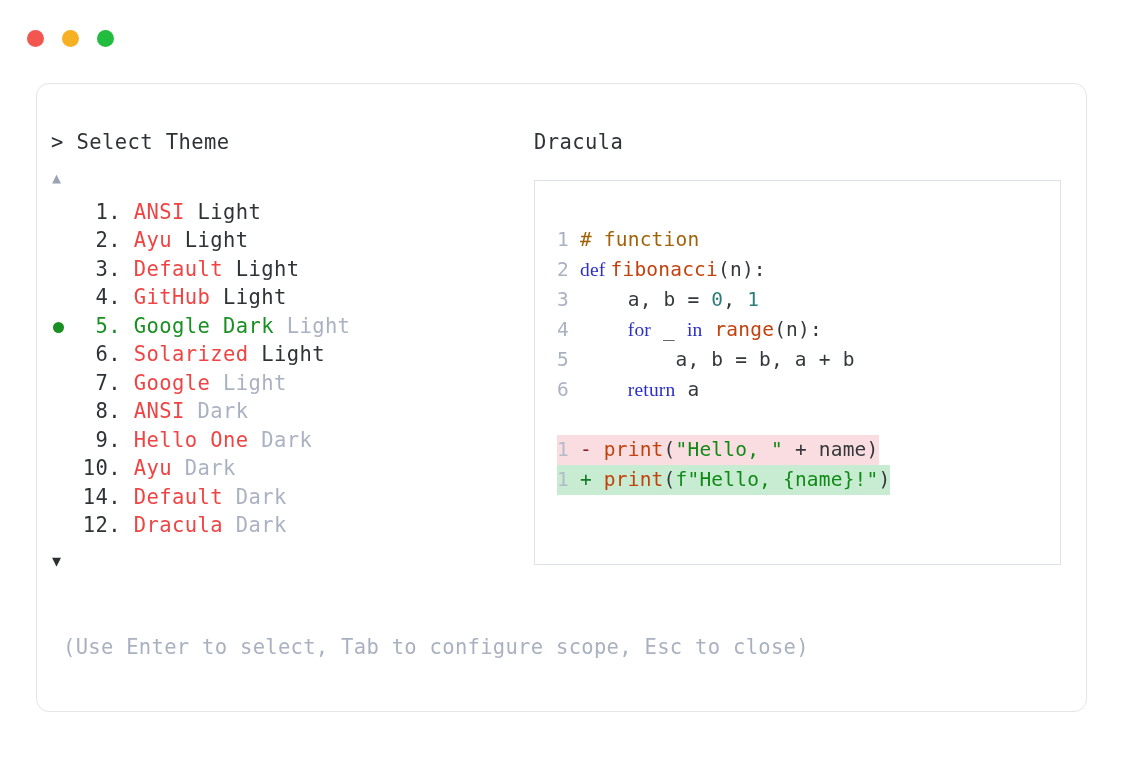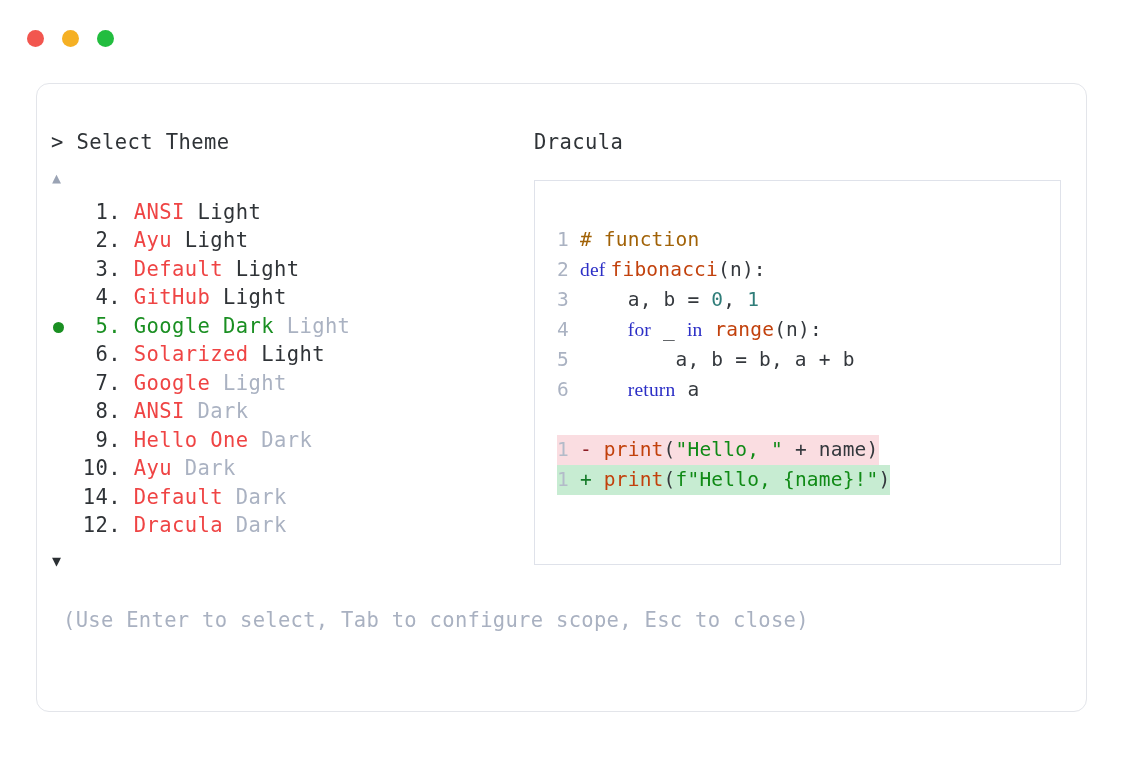--- a/index.html
+++ b/index.html
@@ -117,21 +117,21 @@
   .row-name  { color: #ef4444; }
   .row-variant { color: #2f3337; text-align: right; }
   .theme-row.selected .row-index,
   .theme-row.selected .row-dotspace,
   .theme-row.selected .row-name { color: #1a8f22; }
   .variant-muted { color: #aab2c2 !important; }
 
   .hint {
     position: absolute;
     left: 26px;
-    top: 524px;
+    top: 551px;
     font-size: 20.5px;
     letter-spacing: 0.3px;
     color: #a9b1c1;
     white-space: pre;
   }
 
   
   .right-col {
     position: absolute;
     left: 497px;

